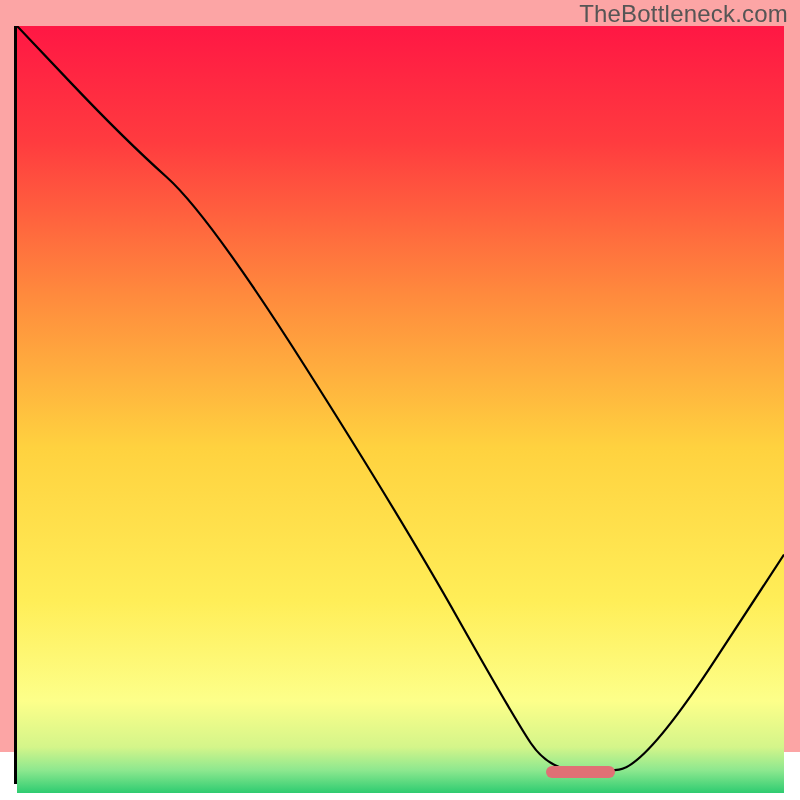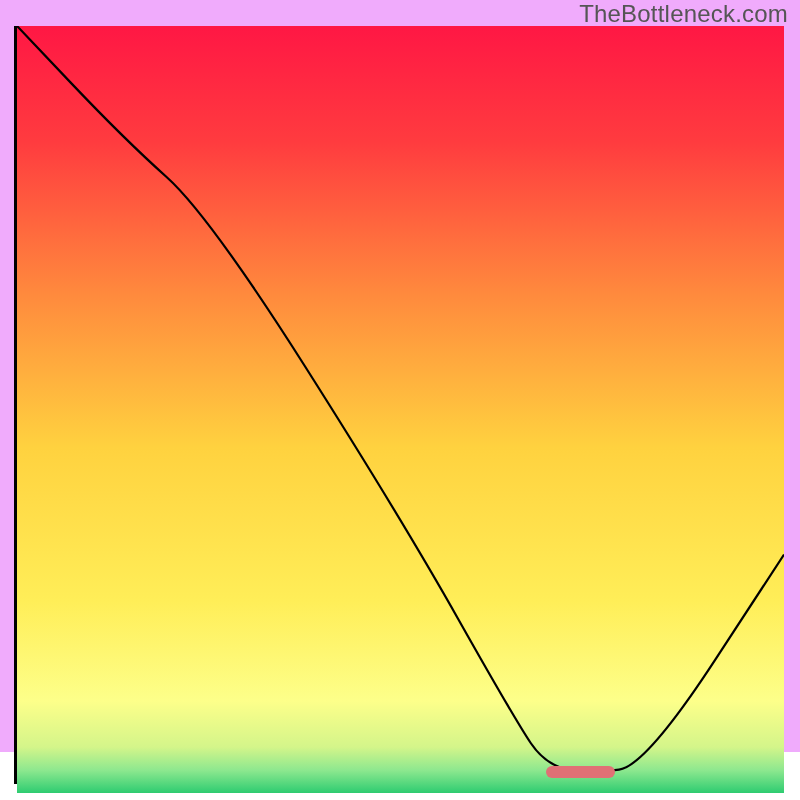--- a/index.html
+++ b/index.html
@@ -7,21 +7,21 @@
     padding: 0;
     width: 800px;
     height: 800px;
     background: #ffffff;
     font-family: Arial, Helvetica, sans-serif;
   }
   .chart-root {
     position: relative;
     width: 800px;
     height: 752px;
-    background: #f0abfc;
+    background: #fca5a5;
   }
   .watermark {
     position: absolute;
     top: 0px;
     right: 12px;
     font-size: 24px;
     font-weight: 400;
     color: #555555;
     letter-spacing: 0.2px;
   }

